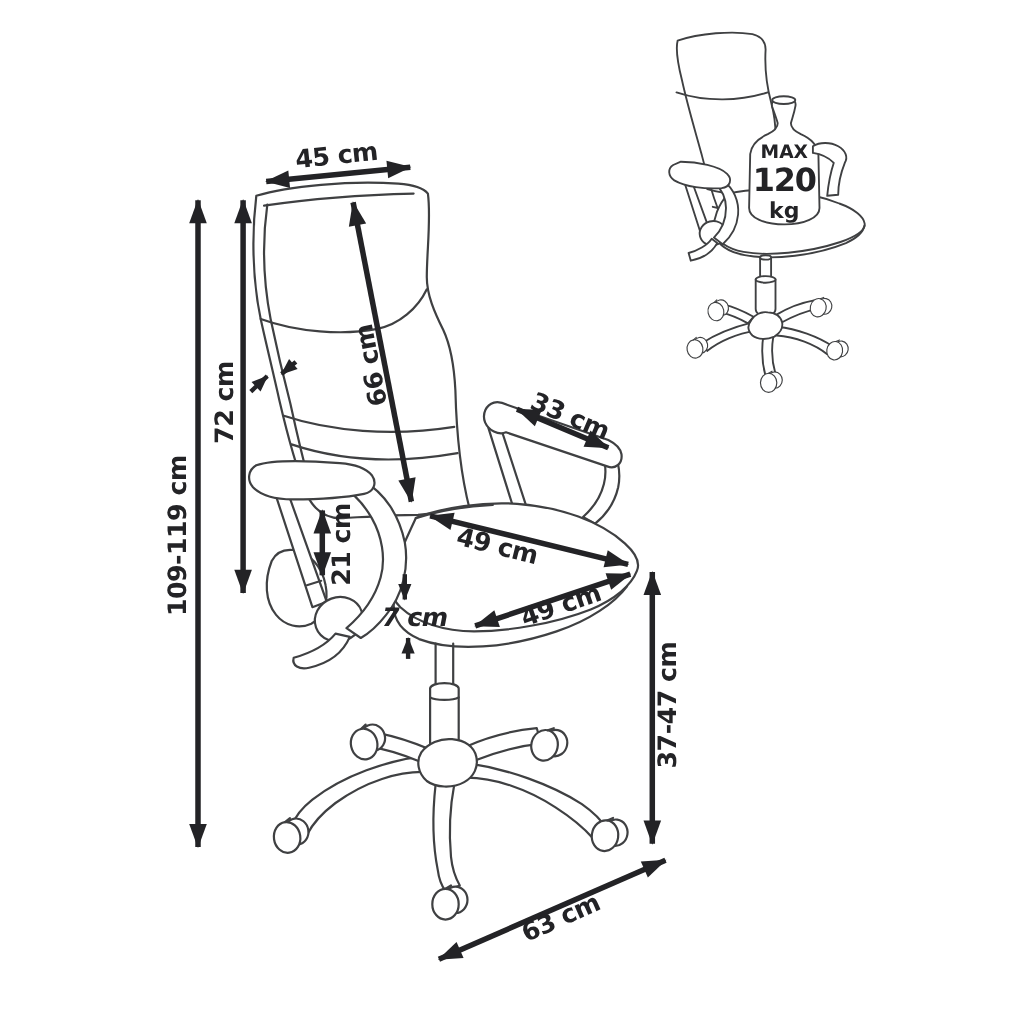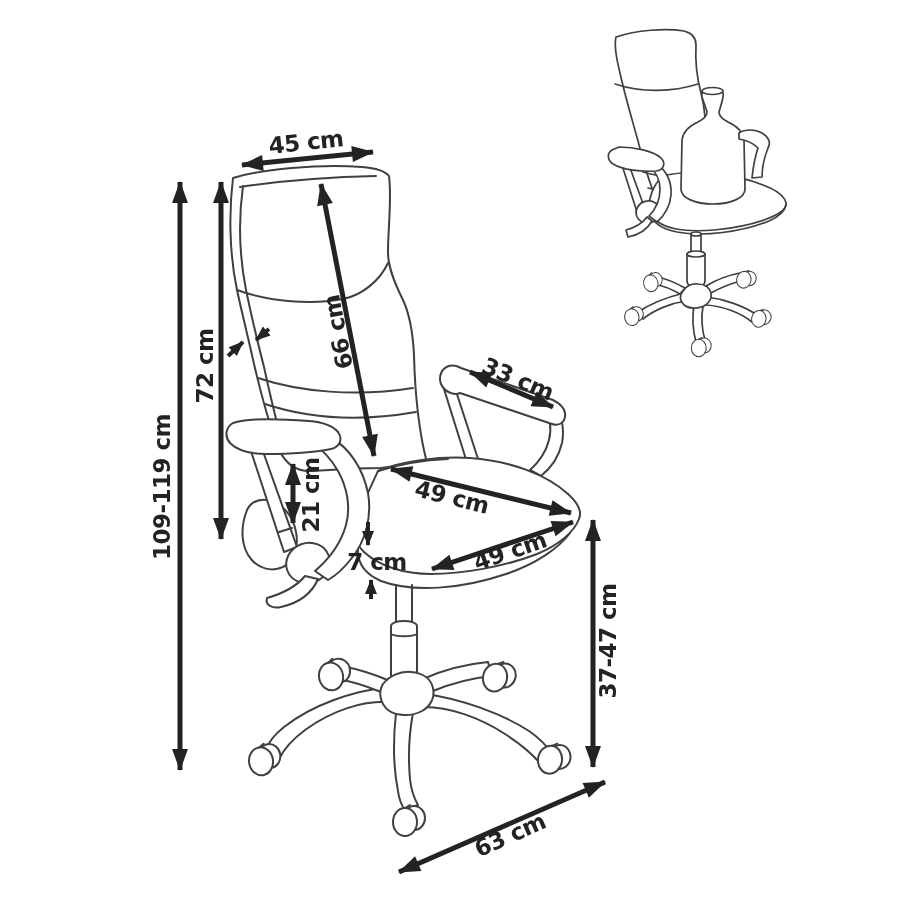--- a/index.html
+++ b/index.html
@@ -202,20 +202,25 @@
 <div class="dim-label" style="left:338px;top:332px;transform:translate(-50%,-50%) rotate(-101deg);">66 cm</div>
 
 <div class="dim-label" style="left:518px;top:379px;transform:translate(-50%,-50%) rotate(23deg);">33 cm</div>
 
 <div class="dim-label" style="left:452px;top:497px;transform:translate(-50%,-50%) rotate(14deg);">49 cm</div>
 
 <div class="dim-label" style="left:510px;top:551px;transform:translate(-50%,-50%) rotate(-19deg);">49 cm</div>
 
 <div class="dim-label" style="left:311px;top:495px;transform:translate(-50%,-50%) rotate(-90deg);">21 cm</div>
 
-<div class="dim-label" style="left:377px;top:562px;transform:translate(-50%,-50%);">7 cm</div>
+<div class="dim-label" style="left:377px;top:562px;transform:translate(-50%,-50%);font-style:italic;">7 cm</div>
 
 <div class="dim-label" style="left:608px;top:641px;transform:translate(-50%,-50%) rotate(-90deg);">37-47 cm</div>
 
 <div class="dim-label" style="left:510px;top:835px;transform:translate(-50%,-50%) rotate(-24deg);">63 cm</div>
 
-
+<div class="maxload">
+  <span class="ml-prefix">MAX</span>
+  <span class="ml-value">120</span>
+  <span class="ml-unit">kg</span>
 </div>
 
+</div>
+
 </body></html>

